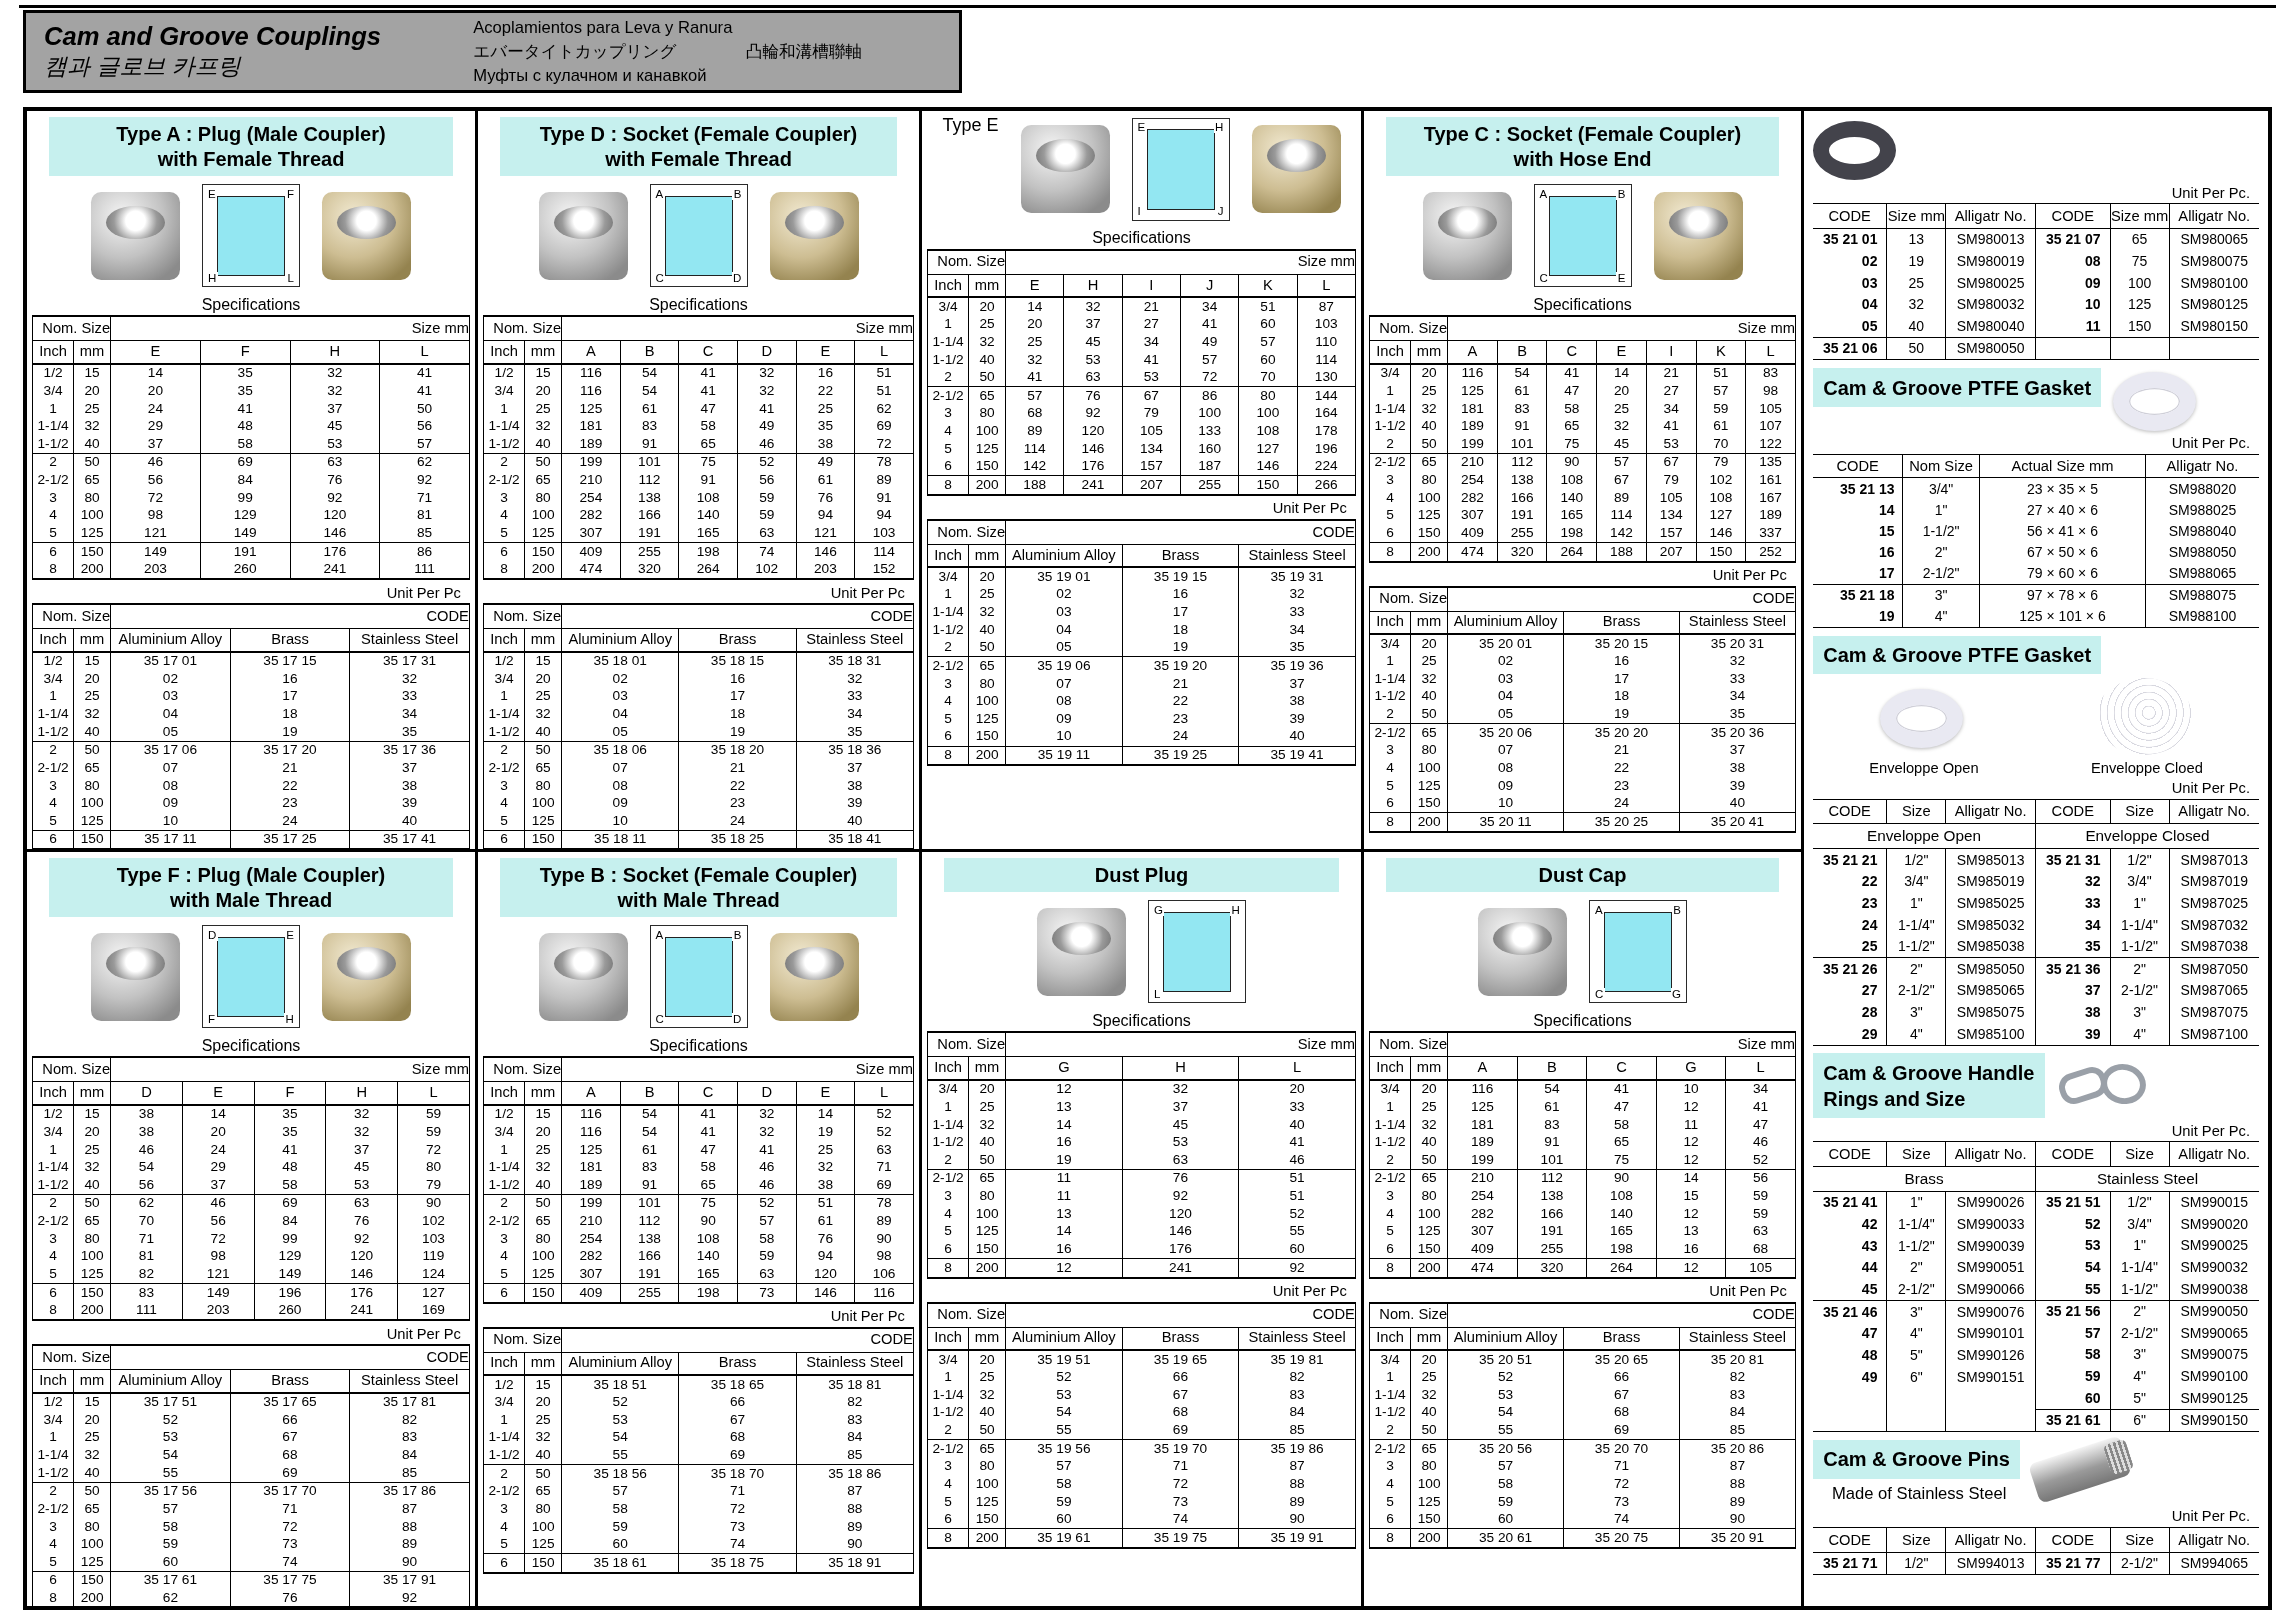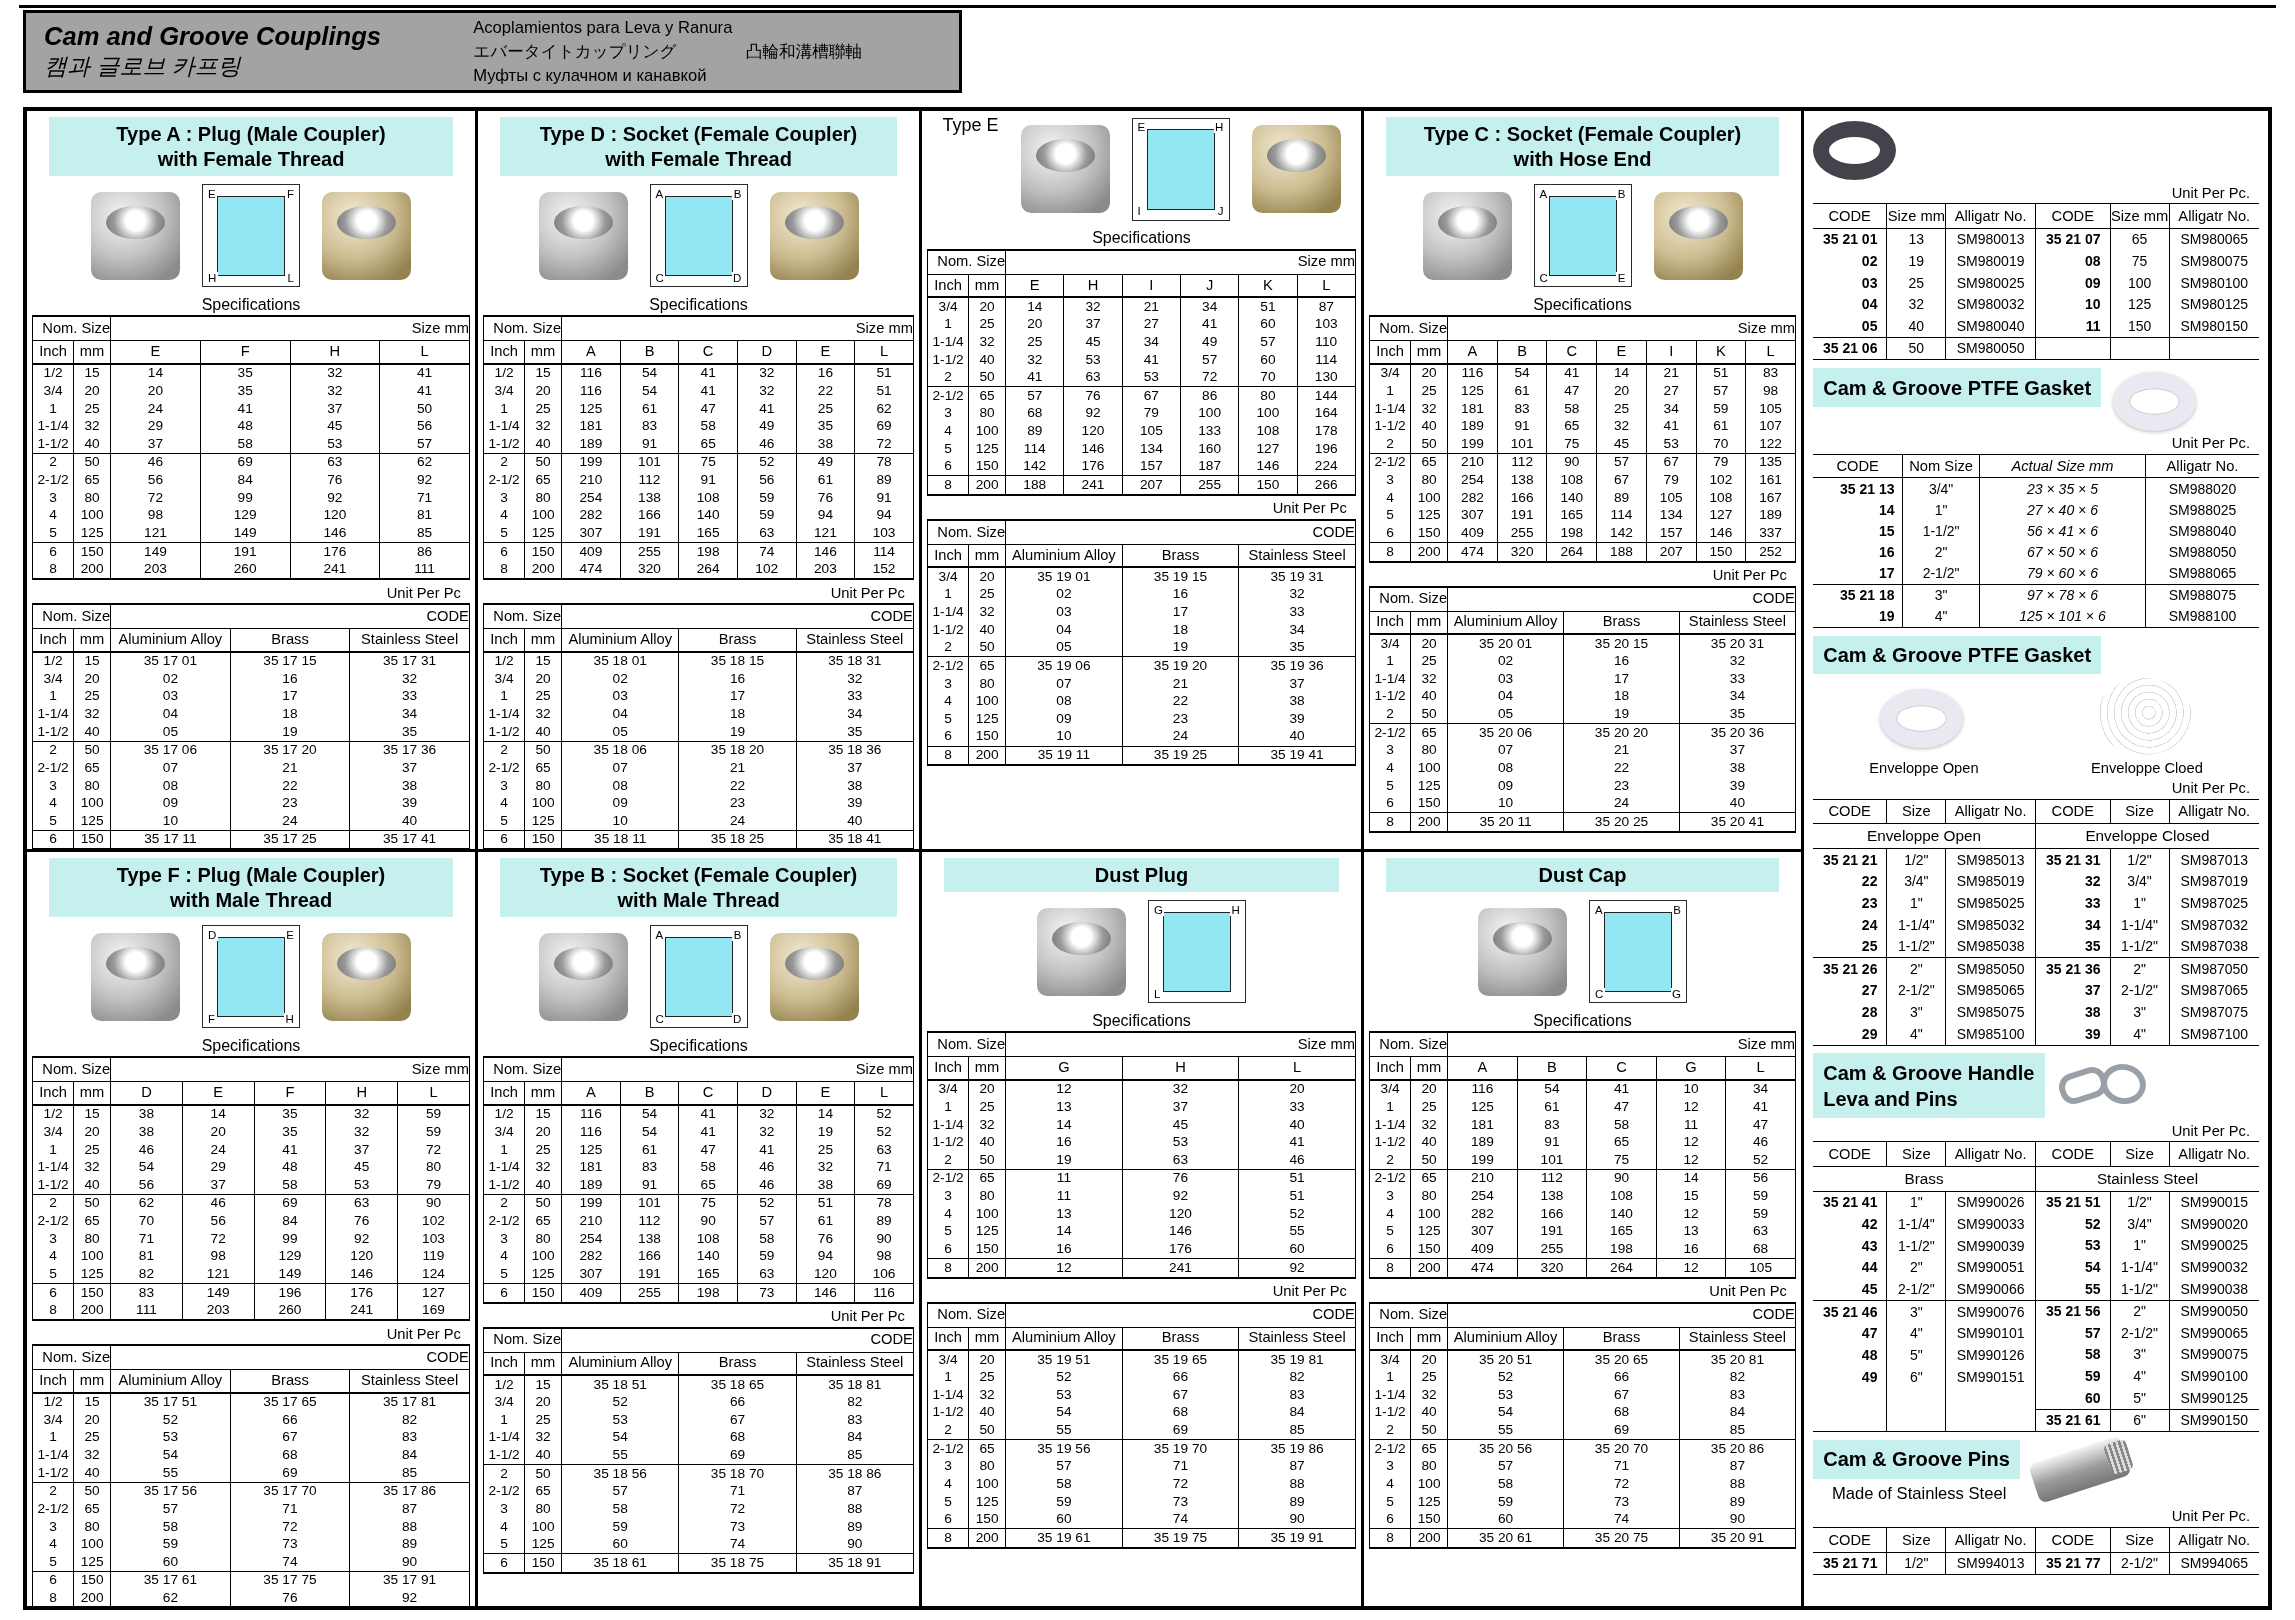--- a/index.html
+++ b/index.html
@@ -66,21 +66,21 @@
   .pair .c-code{border-right:1.3px solid #000;width:33%;}
   .pair .c-size{border-right:1.3px solid #000;width:26%;}
   .pair td.c-code{font-weight:bold;text-align:right;padding-right:9px;}
   table.single{border-collapse:collapse;width:100%;table-layout:fixed;font-size:14px;border-top:1.9px solid #000;border-bottom:1.9px solid #000;}
   table.single th{font-size:14.7px;font-weight:normal;border-bottom:1.9px solid #000;padding:3.2px 0;text-align:center;}
   table.single td{padding:1.3px 1.3px;text-align:center;line-height:1.32;white-space:nowrap;overflow:hidden;}
   table.single tbody{border-bottom:1.9px solid #000;}
   table.single tbody:last-child{border-bottom:none;}
   table.single .c1{border-right:1.3px solid #000;width:20%;}
   table.single .c2{border-right:1.3px solid #000;width:17%;margin-top:20px;}
-  table.single .c3{border-right:1.3px solid #000;width:37%;font-style:italic;}
+  table.single .c3{border-right:1.3px solid #000;width:37%;}
   table.single td.c1{font-weight:bold;text-align:right;padding-right:7.7px;}
   .caps{display:flex;justify-content:space-around;font-size:14.7px;margin-top:1.3px;}
   .rp-imgs{display:flex;justify-content:space-around;align-items:center;height:84px;}
   .made{font-size:16.6px;margin:5.1px 0 0 19px;}
 </style>
 </head>
 <body>
 
 <div class="page">
   <div class="topline"></div>
@@ -1484,21 +1484,21 @@
                   <td>SM987100</td>
                 </tr>
               </tbody>
             </table>
           </div>
         </div>
         <div class="rp-block">
           <div class="rp-titlerow">
             <div class="rp-title">
               <div>Cam &amp; Groove Handle</div>
-              <div>Leva and Pins</div>
+              <div>Rings and Size</div>
             </div>
             <div class="chain"></div>
           </div>
           <div class="unit">Unit Per Pc.</div>
           <div class="pair">
             <table class="lft">
               <thead>
                 <tr>
                   <th class="c-code">CODE</th>
                   <th class="c-size">Size</th>

